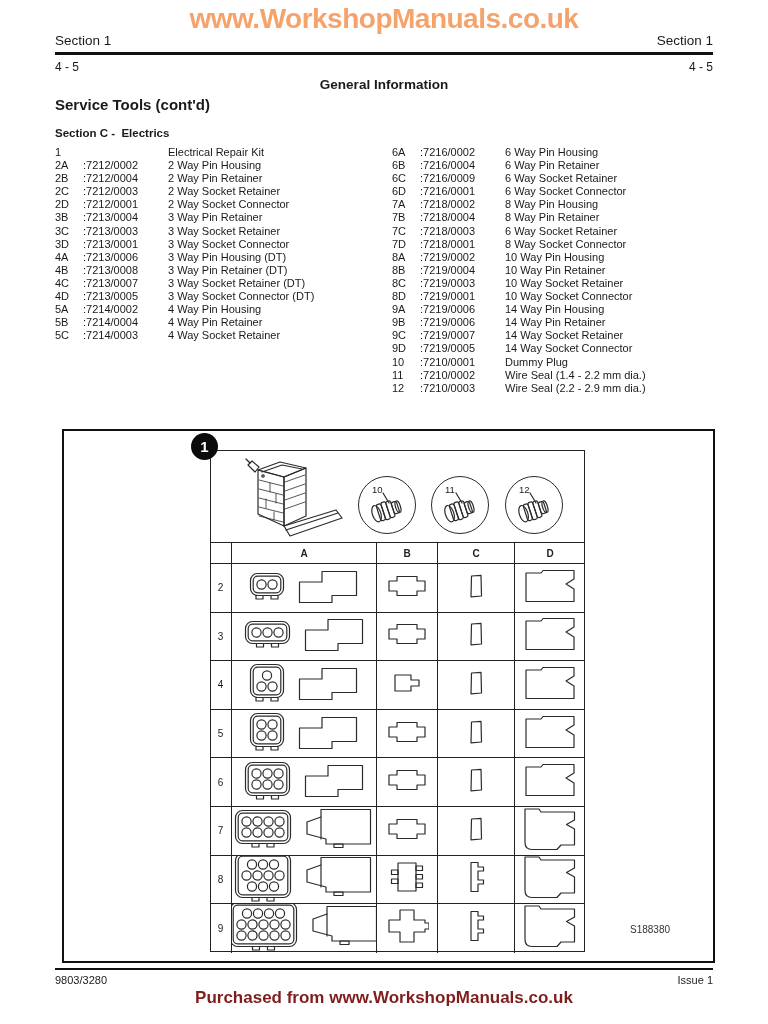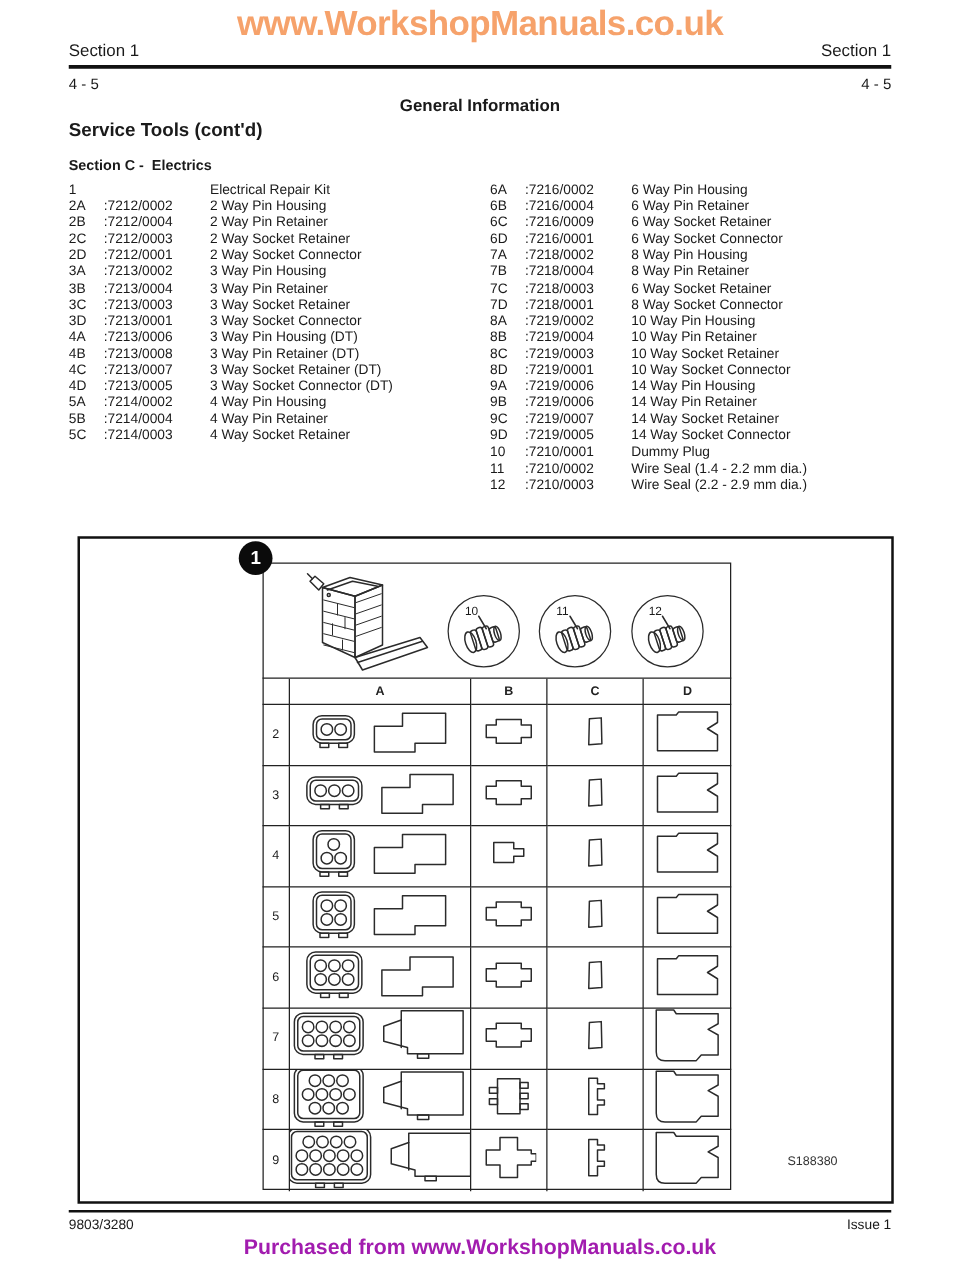--- a/index.html
+++ b/index.html
@@ -84,25 +84,20 @@
       <span class="p-code">2C</span>
       <span class="p-num">:7212/0003</span>
       <span class="p-desc">2 Way Socket Retainer</span>
     </div>
     <div class="part-row">
       <span class="p-code">2D</span>
       <span class="p-num">:7212/0001</span>
       <span class="p-desc">2 Way Socket Connector</span>
     </div>
     <div class="part-row">
-      <span class="p-code">3A</span>
-      <span class="p-num">:7213/0002</span>
-      <span class="p-desc">3 Way Pin Housing</span>
-    </div>
-    <div class="part-row">
       <span class="p-code">3B</span>
       <span class="p-num">:7213/0004</span>
       <span class="p-desc">3 Way Pin Retainer</span>
     </div>
     <div class="part-row">
       <span class="p-code">3C</span>
       <span class="p-num">:7213/0003</span>
       <span class="p-desc">3 Way Socket Retainer</span>
     </div>
     <div class="part-row">
@@ -610,13 +605,13 @@
       <span><svg width="58" height="50" viewBox="0 0 58 50" fill="none" stroke="#2b2b2b" stroke-width="1.2" stroke-linejoin="round" stroke-linecap="round">
           <path d="M4,5 H18 L20,8 H53.5 V16 L45.5,20.5 L53.5,25 V41 H40 L36,45.5 H11 Q4,45.5 4,38.5 Z"></path>
         </svg></span>
     </div>
   </div>
 <div class="abs ref-code">S188380</div>
 
 <div class="abs ftr-rule"></div>
 <div class="abs ftr-left">9803/3280</div>
 <div class="abs ftr-right">Issue 1</div>
-<div class="abs wm-bottom" style="color: #a21caf; text-align: center;">Purchased from www.WorkshopManuals.co.uk</div>
+<div class="abs wm-bottom" style="color: #7f1d1d; text-align: center;">Purchased from www.WorkshopManuals.co.uk</div>
 
 </body></html>

